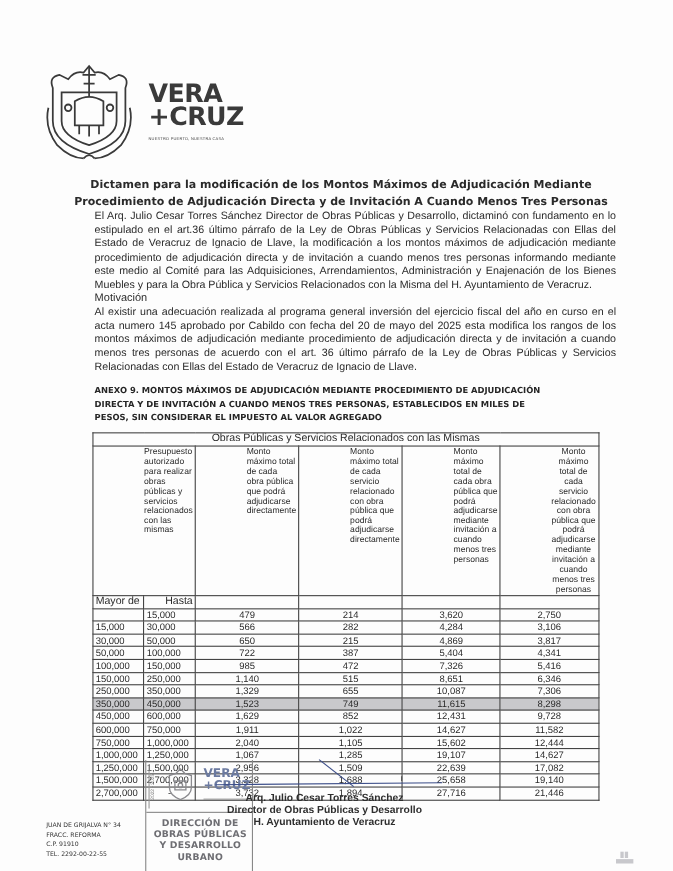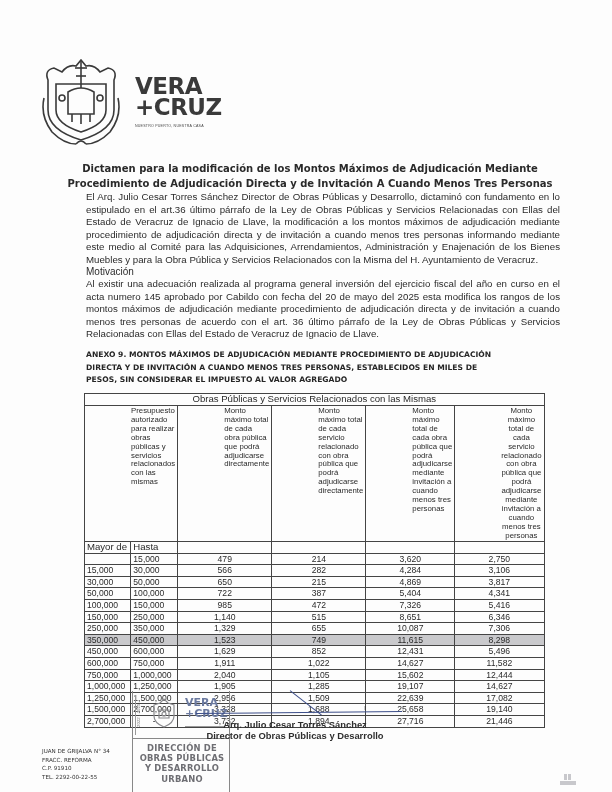--- a/index.html
+++ b/index.html
@@ -22,21 +22,21 @@
     .motiv { top: 278px; }
 
     .anexo { position: absolute; left: 86px; top: 349px; width: 420px; font-family: "DejaVu Sans", sans-serif; font-weight: bold; font-size: 7.6px; line-height: 12.6px; color: #262626; }
 
     table.montos { position: absolute; left: 84px; top: 393px; width: 436px; border-collapse: collapse; font-family: "Liberation Sans", sans-serif; font-size: 8.6px; color: #2a2a2a; }
     table.montos td, table.montos th { border: 0.8px solid #444; padding: 0 2px; height: 11.4px; line-height: 10.6px; font-weight: normal; vertical-align: top; }
     table.montos .cap { text-align: center; font-size: 9.6px; height: 12px; }
     table.montos .hdr { font-size: 7.8px; line-height: 8.9px; height: 100px; padding-top: 1px; padding-left: 46px; }
     table.montos .hdr.center { text-align: center; }
     table.montos .sub { font-weight: normal; font-size: 9.6px; height: 12px; }
-    table.montos .sub.c { text-align: left; }
+    table.montos .sub.c { text-align: right; }
     table.montos td.num { text-align: center; }
     table.montos tr.hl td { background: #c9c9cc; }
 
     .stamp { position: absolute; left: 132px; top: 691px; width: 98px; height: 101px; border-left: 1px solid #888; border-right: 1px solid #888; }
     .stamp-top { position: absolute; left: 0; top: 0; width: 96px; height: 48px; border-bottom: 1px solid #888; }
     .stamp-year { position: absolute; left: 2px; top: 4px; width: 10px; height: 40px; font-size: 4.4px; writing-mode: vertical-rl; transform: rotate(180deg); color: #777; border-right: 1px solid #999; text-align: center; }
     .stamp-crest { position: absolute; left: 18px; top: 7px; width: 26px; height: 30px; }
     .stamp-brand { position: absolute; left: 52px; top: 6px; font-family: "DejaVu Sans", sans-serif; font-weight: bold; font-size: 11px; line-height: 11px; color: #6b7aa0; }
     .stamp-tag { position: absolute; left: 52px; top: 35px; width: 40px; height: 1px; background: #999; }
     .stamp-text { position: absolute; left: 0; top: 52px; width: 98px; text-align: center; font-family: "DejaVu Sans", sans-serif; font-weight: bold; font-size: 8.4px; line-height: 10.2px; color: #6e6e73; letter-spacing: 0.2px; }
@@ -178,42 +178,42 @@
         <td class="num">749</td>
         <td class="num">11,615</td>
         <td class="num">8,298</td>
       </tr>
   <tr>
         <td>450,000</td>
         <td>600,000</td>
         <td class="num">1,629</td>
         <td class="num">852</td>
         <td class="num">12,431</td>
-        <td class="num">5,496</td>
+        <td class="num">9,728</td>
       </tr>
   <tr>
         <td>600,000</td>
         <td>750,000</td>
         <td class="num">1,911</td>
         <td class="num">1,022</td>
         <td class="num">14,627</td>
         <td class="num">11,582</td>
       </tr>
   <tr>
         <td>750,000</td>
         <td>1,000,000</td>
         <td class="num">2,040</td>
         <td class="num">1,105</td>
         <td class="num">15,602</td>
         <td class="num">12,444</td>
       </tr>
   <tr>
         <td>1,000,000</td>
         <td>1,250,000</td>
-        <td class="num">1,905</td>
+        <td class="num">1,067</td>
         <td class="num">1,285</td>
         <td class="num">19,107</td>
         <td class="num">14,627</td>
       </tr>
   <tr>
         <td>1,250,000</td>
         <td>1,500,000</td>
         <td class="num">2,956</td>
         <td class="num">1,509</td>
         <td class="num">22,639</td>
@@ -261,20 +261,21 @@
     <div>URBANO</div>
   </div>
 </div>
 
 <div class="sig-stroke"></div>
 <div class="sig-line"></div>
 <div class="sig-mark">ı</div>
 <div class="signer">
   <div>Arq. Julio Cesar Torres Sánchez</div>
   <div>Director de Obras Públicas y Desarrollo</div>
+  <div>H. Ayuntamiento de Veracruz</div>
 </div>
 
 <div class="address">
   <div>JUAN DE GRIJALVA N° 34</div>
   <div>FRACC. REFORMA</div>
   <div>C.P. 91910</div>
   <div>TEL. 2292-00-22-55</div>
 </div>
 
 <svg class="corner-mark" viewBox="0 0 16 12">

